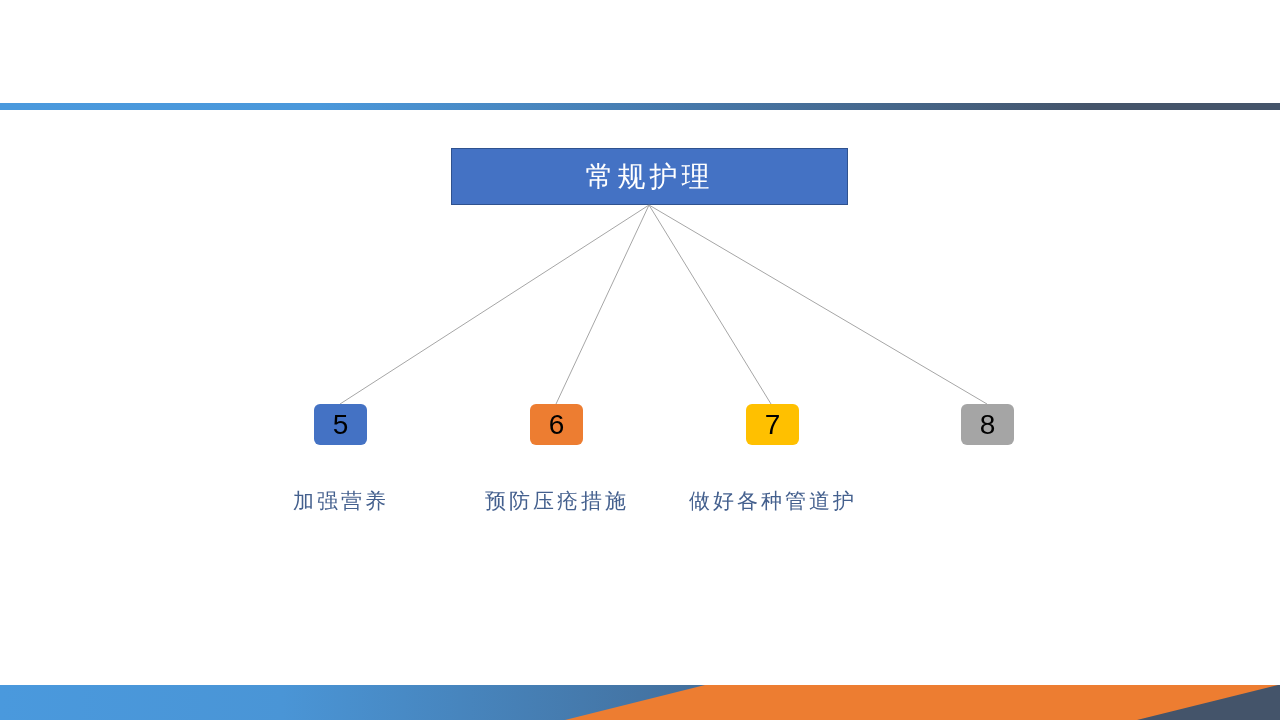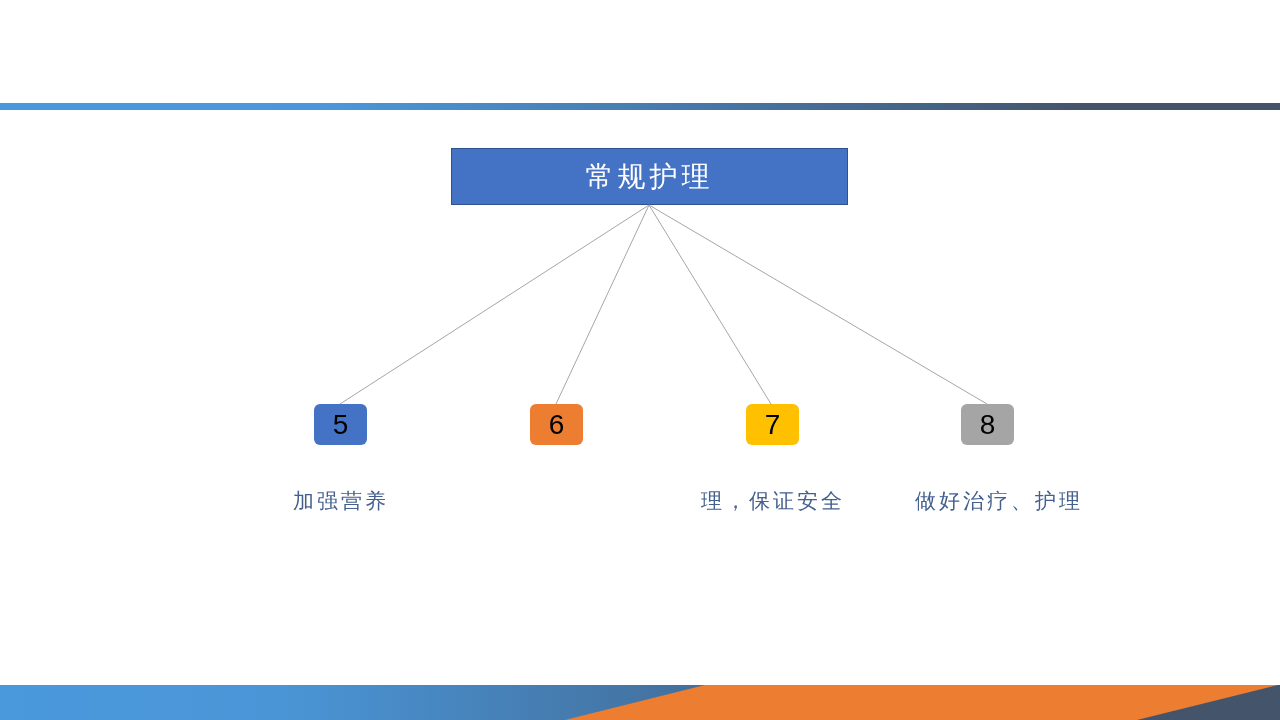--- a/index.html
+++ b/index.html
@@ -38,26 +38,26 @@
 </div>
 <div class="num-box" style="left:961px; background:#A5A5A5;">
   <span>8</span>
 </div>
 
 <div class="label" style="left:241px;">
   <div>加强营养</div>
   <div></div>
 </div>
 <div class="label" style="left:457px;">
+  <div>预防压疮措施</div>
 </div>
 <div class="label" style="left:673px;">
-  <div>理，保证安全</div>
+  <div>做好各种管道护</div>
 </div>
 <div class="label" style="left:899px;">
-  <div>做好治疗、护理</div>
 </div>
 
 <svg class="bottom-band" viewBox="0 0 1280 35" preserveAspectRatio="none">
   <defs>
     <linearGradient id="bg-blue" x1="0" y1="0" x2="1" y2="0">
       <stop offset="0%" stop-color="#4A99DD"></stop>
       <stop offset="40%" stop-color="#4A95D6"></stop>
       <stop offset="100%" stop-color="#436F9C"></stop>
     </linearGradient>
   </defs>

